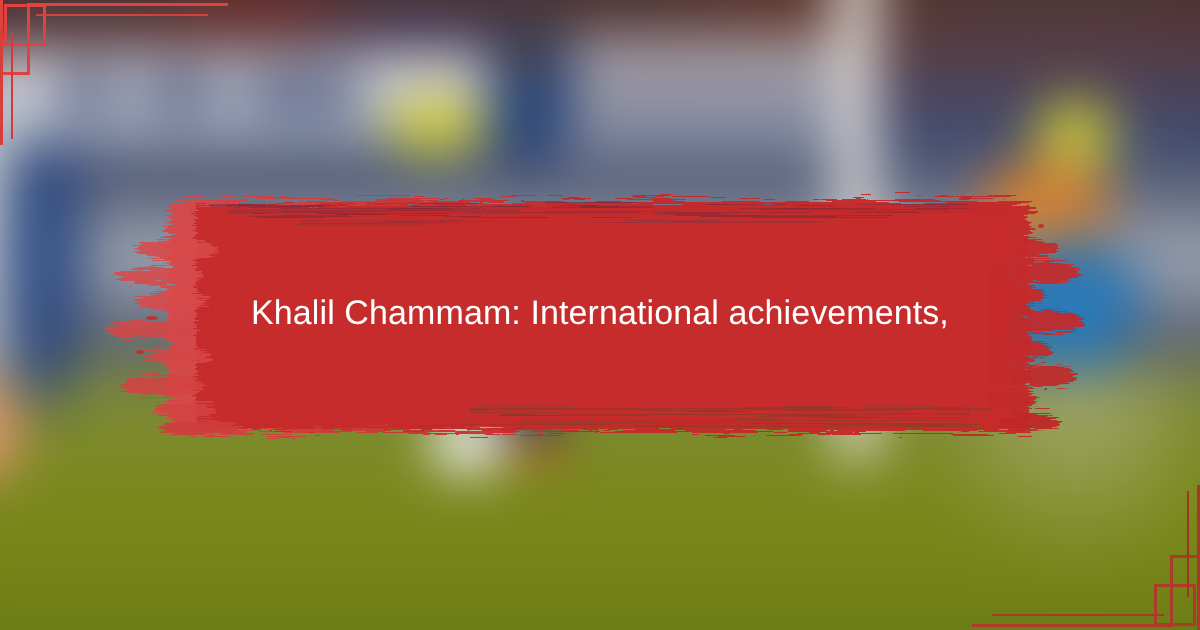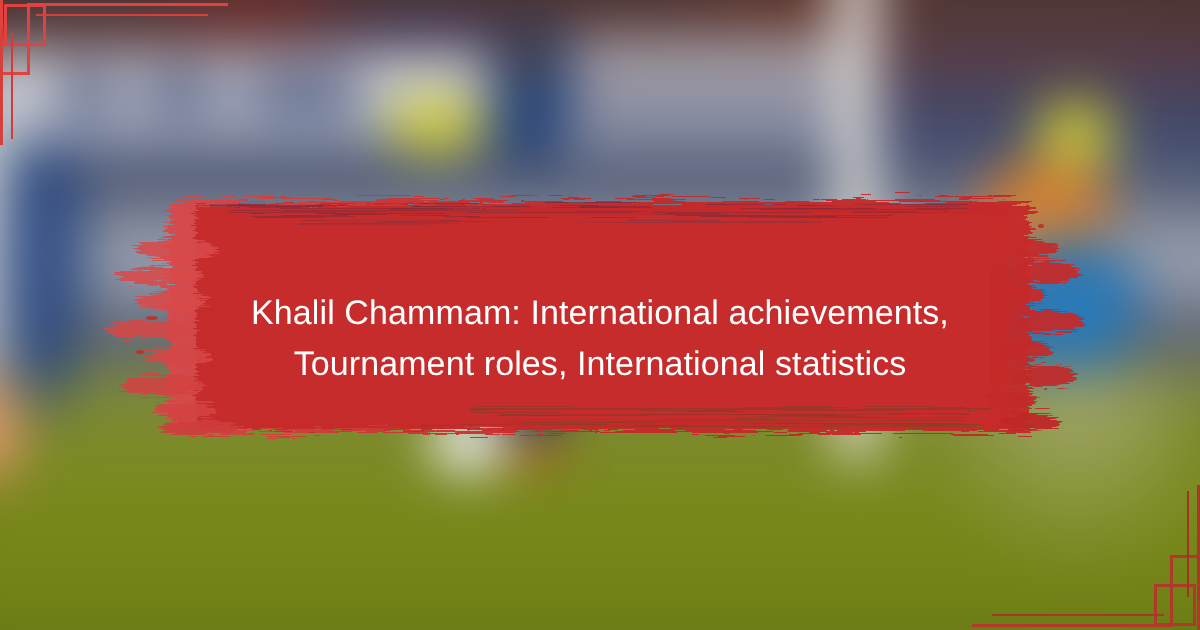--- a/index.html
+++ b/index.html
@@ -328,21 +328,20 @@
         <ellipse cx="1005" cy="236" rx="7" ry="2"></ellipse>
         <ellipse cx="996" cy="214" rx="4" ry="2"></ellipse>
         <ellipse cx="152" cy="318" rx="6" ry="2"></ellipse>
         <ellipse cx="140" cy="352" rx="4" ry="2"></ellipse>
       </g>
     </svg>
   </div>
 
   <div class="headline">
     <span class="ln">Khalil Chammam: International achievements,</span>
-    <span class="ln">Tournament roles, International statistics</span>
   </div>
 
   <div class="orn orn-tl">
     <span class="sq"></span>
     <span class="hbar"></span>
     <span class="hbar2"></span>
     <span class="vbar"></span>
     <span class="elbow_h"></span>
     <span class="vlong"></span>
     <span class="vlong2"></span>

